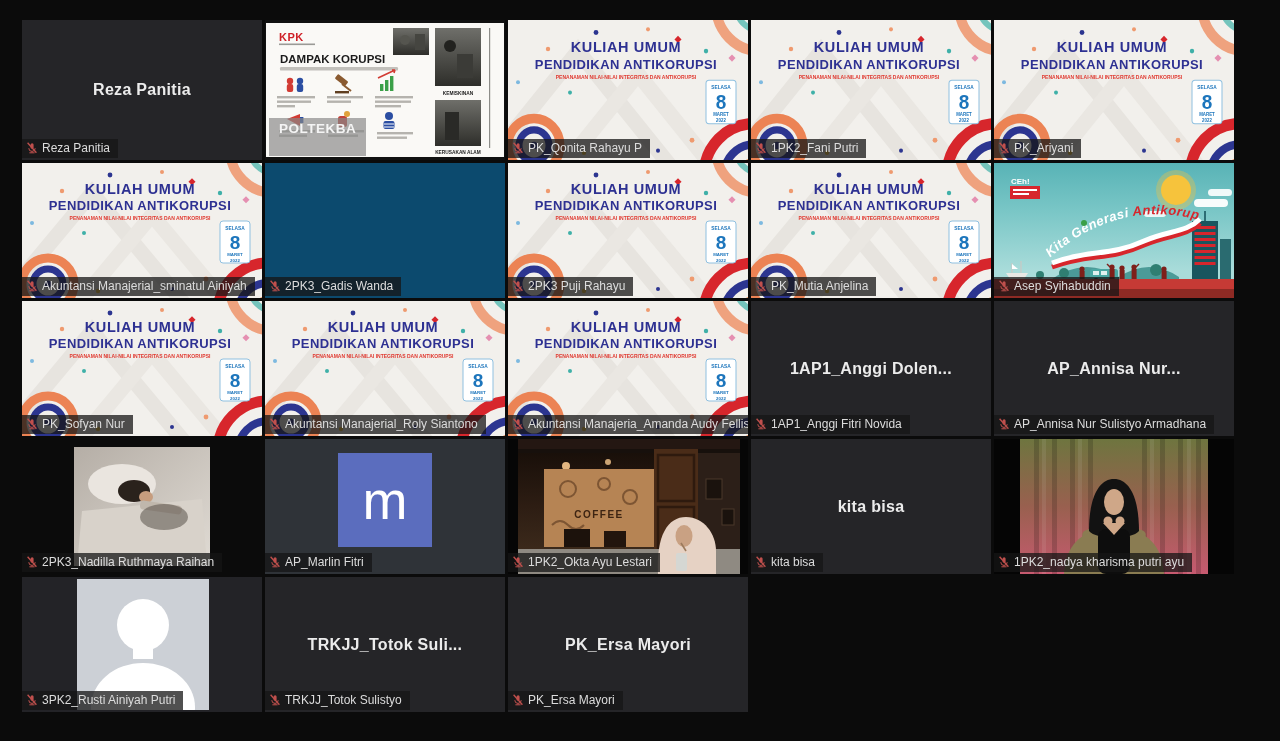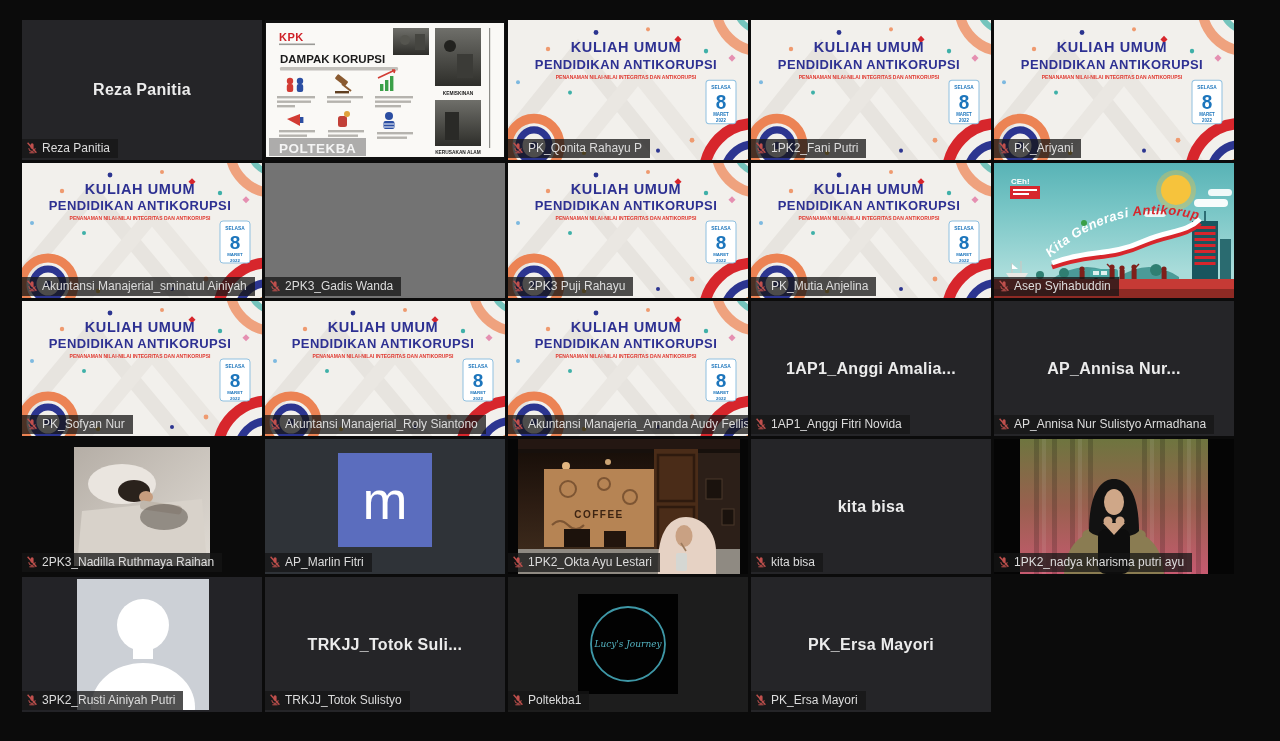--- a/index.html
+++ b/index.html
@@ -12,22 +12,22 @@
   .fill{position:absolute;inset:0;width:100%;height:100%;display:block}
   .center-name{position:absolute;inset:0;display:flex;align-items:center;justify-content:center;
         color:#ececec;font-weight:bold;font-size:16px;letter-spacing:.3px;text-align:center;padding:0 10px}
   .label{position:absolute;left:0;bottom:2px;display:flex;align-items:center;gap:4px;
         background:rgba(22,22,22,.75);color:#dcdcdc;font-size:12px;line-height:14px;
         padding:2px 8px 3px 4px;max-width:calc(100% - 2px);white-space:nowrap;overflow:hidden;z-index:5}
   .mic{width:12px;height:12px;flex:0 0 auto}
   .t-share{outline:2px solid #cfe04d;outline-offset:-2px}
   .share-label{position:absolute;left:4px;bottom:4px;background:rgba(135,135,135,.68);
         color:#f4f4f4;font-size:13.5px;font-weight:bold;letter-spacing:.5px;
-        padding:3px 10px 0;z-index:5}
-  .t-black{background:#737373}
+        padding:3px 10px 20px;z-index:5}
+  .t-black{background:#0c4a6e}
   .t-avatar{background:#2f3338}
   .avatar-square{position:absolute;left:50%;top:45%;transform:translate(-50%,-50%);
         width:94px;height:94px;background:#5b6dbe;display:flex;align-items:center;
         justify-content:center;color:#fff;font-size:54px;line-height:1}
 </style>
 </head>
 <body>
 
 <div class="grid">
   <div class="tile t-name">
@@ -651,21 +651,21 @@
       <line x1="6" y1="9.4" x2="6" y2="10.6" stroke="#c0504d" stroke-width="1"></line>
       <line x1="3.4" y1="10.8" x2="8.6" y2="10.8" stroke="#c0504d" stroke-width="1"></line>
       <line x1="1.6" y1="0.8" x2="10.4" y2="10.8" stroke="#c0504d" stroke-width="1.3"></line>
     </svg>
     <span>Akuntansi Manajeria_Amanda Audy Fellisya</span>
   </div>
 </div>
 
 
   <div class="tile t-name">
-    <div class="center-name">1AP1_Anggi  Amalia...</div>
+    <div class="center-name">1AP1_Anggi  Dolen...</div>
 
   <div class="label">
     <svg class="mic" viewBox="0 0 12 12">
       <rect x="4.6" y="1.2" width="3" height="5.6" rx="1.5" fill="#c0504d"></rect>
       <path d="M2.8 6.2a3.2 3.2 0 0 0 6.4 0" fill="none" stroke="#c0504d" stroke-width="1"></path>
       <line x1="6" y1="9.4" x2="6" y2="10.6" stroke="#c0504d" stroke-width="1"></line>
       <line x1="3.4" y1="10.8" x2="8.6" y2="10.8" stroke="#c0504d" stroke-width="1"></line>
       <line x1="1.6" y1="0.8" x2="10.4" y2="10.8" stroke="#c0504d" stroke-width="1.3"></line>
     </svg>
     <span>1AP1_Anggi Fitri Novida</span>
@@ -888,39 +888,20 @@
       <rect x="4.6" y="1.2" width="3" height="5.6" rx="1.5" fill="#c0504d"></rect>
       <path d="M2.8 6.2a3.2 3.2 0 0 0 6.4 0" fill="none" stroke="#c0504d" stroke-width="1"></path>
       <line x1="6" y1="9.4" x2="6" y2="10.6" stroke="#c0504d" stroke-width="1"></line>
       <line x1="3.4" y1="10.8" x2="8.6" y2="10.8" stroke="#c0504d" stroke-width="1"></line>
       <line x1="1.6" y1="0.8" x2="10.4" y2="10.8" stroke="#c0504d" stroke-width="1.3"></line>
     </svg>
     <span>TRKJJ_Totok Sulistyo</span>
   </div>
 </div>
 
-  <div class="tile t-logo">
-    <svg class="fill" viewBox="0 0 240 135" preserveAspectRatio="none">
-      <rect width="240" height="135" fill="#1d1d1d"></rect>
-      <rect x="70" y="17" width="100" height="100" fill="#020202"></rect>
-      <circle cx="120" cy="67" r="37" fill="none" stroke="#3e97a6" stroke-width="1.8"></circle>
-      <text x="120" y="70" text-anchor="middle" font-size="9" font-style="italic" font-family="DejaVu Serif, serif" fill="#54b4c2">Lucy's Journey</text>
-    </svg>
-
-  <div class="label">
-    <svg class="mic" viewBox="0 0 12 12">
-      <rect x="4.6" y="1.2" width="3" height="5.6" rx="1.5" fill="#c0504d"></rect>
-      <path d="M2.8 6.2a3.2 3.2 0 0 0 6.4 0" fill="none" stroke="#c0504d" stroke-width="1"></path>
-      <line x1="6" y1="9.4" x2="6" y2="10.6" stroke="#c0504d" stroke-width="1"></line>
-      <line x1="3.4" y1="10.8" x2="8.6" y2="10.8" stroke="#c0504d" stroke-width="1"></line>
-      <line x1="1.6" y1="0.8" x2="10.4" y2="10.8" stroke="#c0504d" stroke-width="1.3"></line>
-    </svg>
-    <span>Poltekba1</span>
-  </div>
-</div>
 
   <div class="tile t-name">
     <div class="center-name">PK_Ersa Mayori</div>
 
   <div class="label">
     <svg class="mic" viewBox="0 0 12 12">
       <rect x="4.6" y="1.2" width="3" height="5.6" rx="1.5" fill="#c0504d"></rect>
       <path d="M2.8 6.2a3.2 3.2 0 0 0 6.4 0" fill="none" stroke="#c0504d" stroke-width="1"></path>
       <line x1="6" y1="9.4" x2="6" y2="10.6" stroke="#c0504d" stroke-width="1"></line>
       <line x1="3.4" y1="10.8" x2="8.6" y2="10.8" stroke="#c0504d" stroke-width="1"></line>

